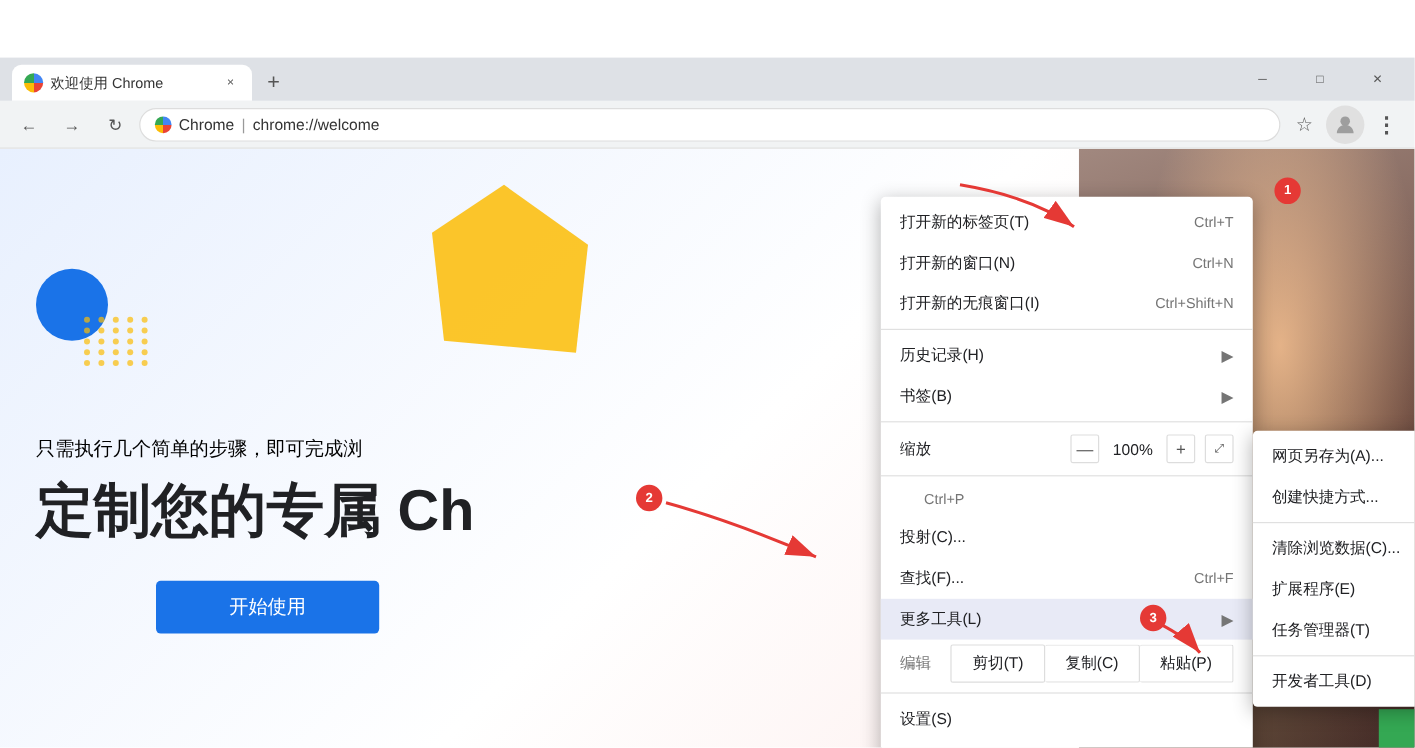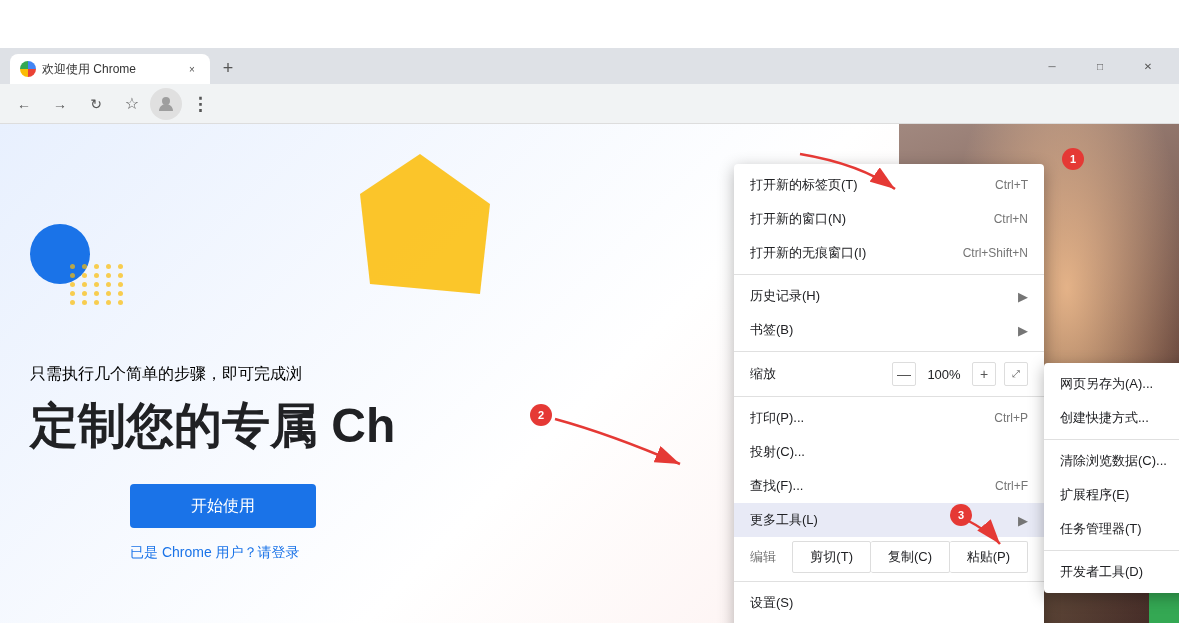--- a/index.html
+++ b/index.html
@@ -502,20 +502,26 @@
       <div class="win-btn">─</div>
       <div class="win-btn">□</div>
       <div class="win-btn close">✕</div>
     </div>
   </div>
 
   <div class="toolbar">
     <div class="nav-btn">←</div>
     <div class="nav-btn">→</div>
     <div class="nav-btn">↻</div>
+    <div class="address-bar">
+      <div class="address-favicon"></div>
+      <span>Chrome</span>
+      <span class="address-divider">|</span>
+      <span class="address-url">chrome://welcome</span>
+    </div>
     <div class="toolbar-actions">
       <div class="toolbar-icon-btn">☆</div>
       <div class="toolbar-icon-btn menu-btn-highlight">
         <svg width="18" height="18" viewBox="0 0 18 18">
           <circle cx="9" cy="6" r="4" fill="#9e9e9e"></circle>
           <path d="M2 16c0-3.866 3.134-7 7-7s7 3.134 7 7" fill="#9e9e9e"></path>
         </svg>
       </div>
       <div class="toolbar-icon-btn">
         <span style="font-size:18px;font-weight:bold;color:#555;letter-spacing:-1px">⋮</span>
@@ -559,21 +565,20 @@
       <svg width="160" height="160" viewBox="0 0 160 160">
         <polygon points="80,10 150,60 140,150 30,140 20,50" fill="#fbbc05" opacity="0.85"></polygon>
       </svg>
     </div>
 
     <div class="page-subtitle">只需执行几个简单的步骤，即可完成浏</div>
     <div class="page-title">定制您的专属 Ch</div>
 
     <div class="start-btn">开始使用</div>
 
-    <div class="signin-link">已是 Chrome 用户？请登录</div>
 
     <div class="right-photo">
       <div class="right-photo-inner"></div>
       <div class="green-bar"></div>
     </div>
 
     <div class="menu-overlay">
       <div class="dropdown-menu">
 
         <div class="menu-item">
@@ -608,21 +613,20 @@
             <div class="zoom-btn">—</div>
             <span class="zoom-value">100%</span>
             <div class="zoom-btn">+</div>
             <div class="zoom-expand">⤢</div>
           </div>
         </div>
 
         <div class="menu-divider"></div>
 
         <div class="menu-item">
-          <span class="menu-item-label">打印(P)...</span>
           <span class="menu-item-shortcut">Ctrl+P</span>
         </div>
         <div class="menu-item">
           <span class="menu-item-label">投射(C)...</span>
         </div>
         <div class="menu-item">
           <span class="menu-item-label">查找(F)...</span>
           <span class="menu-item-shortcut">Ctrl+F</span>
         </div>
         <div class="menu-item more-tools-item" style="position:relative;">

